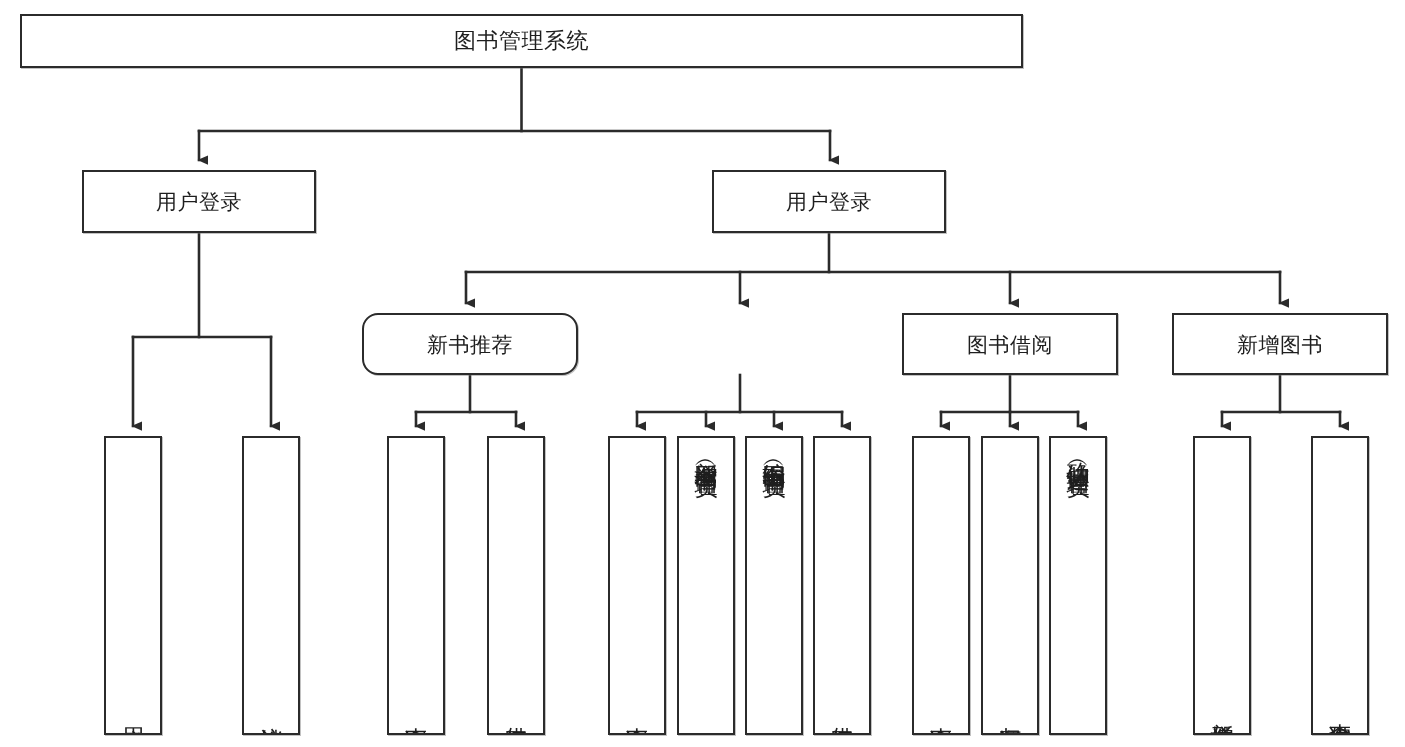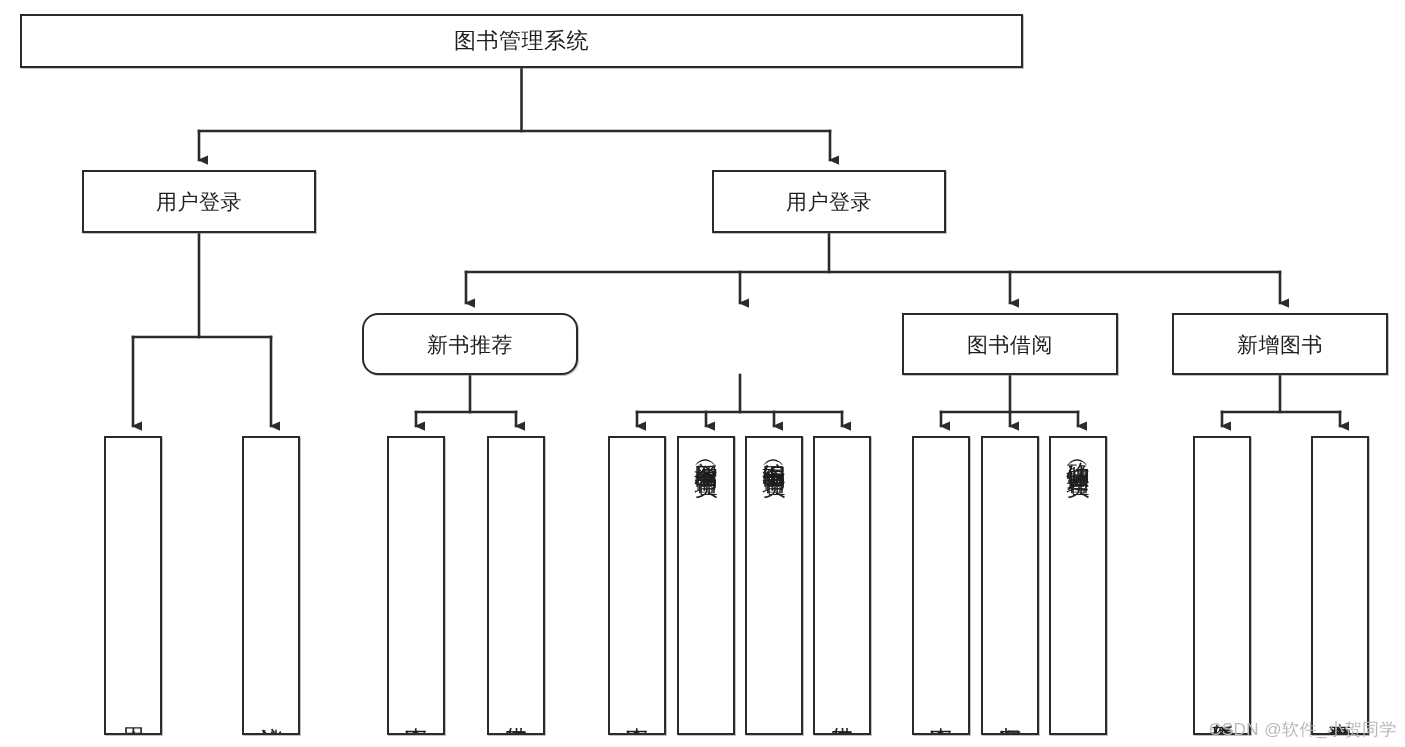--- a/index.html
+++ b/index.html
@@ -173,14 +173,13 @@
     <span class="lbl">确认归还（管理员）</span>
   </div>
 
   <div class="node v-node bottom" style="left:1193px;top:436px;width:58px;height:299px;">
     <span class="lbl">新增借阅记录</span>
   </div>
   <div class="node v-node bottom" style="left:1311px;top:436px;width:58px;height:299px;">
     <span class="lbl">查询借阅记录</span>
   </div>
 
-  <div class="watermark">CSDN @软件_小贺同学</div>
 </div>
 
 </body></html>

